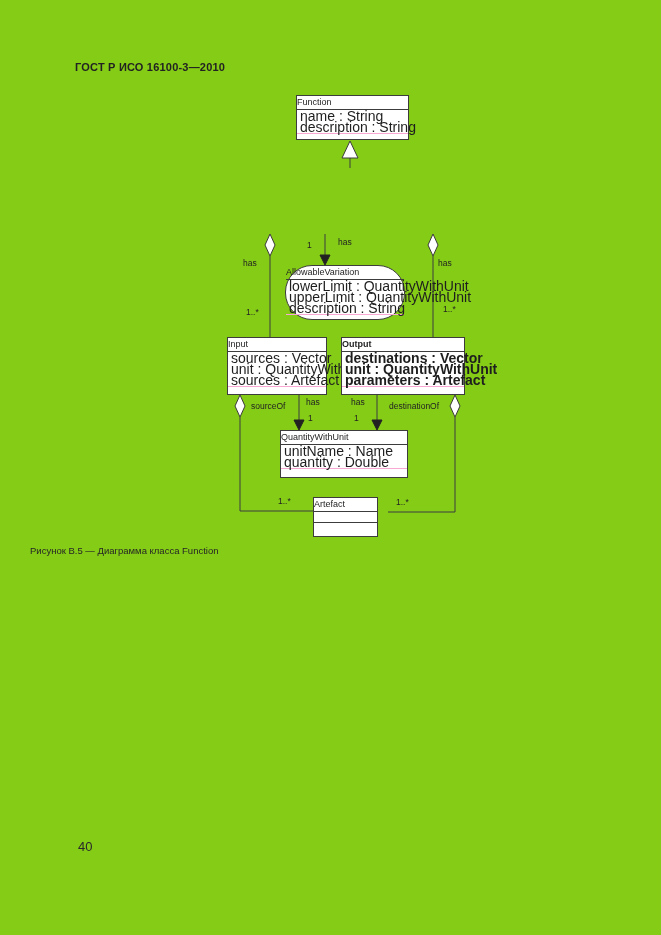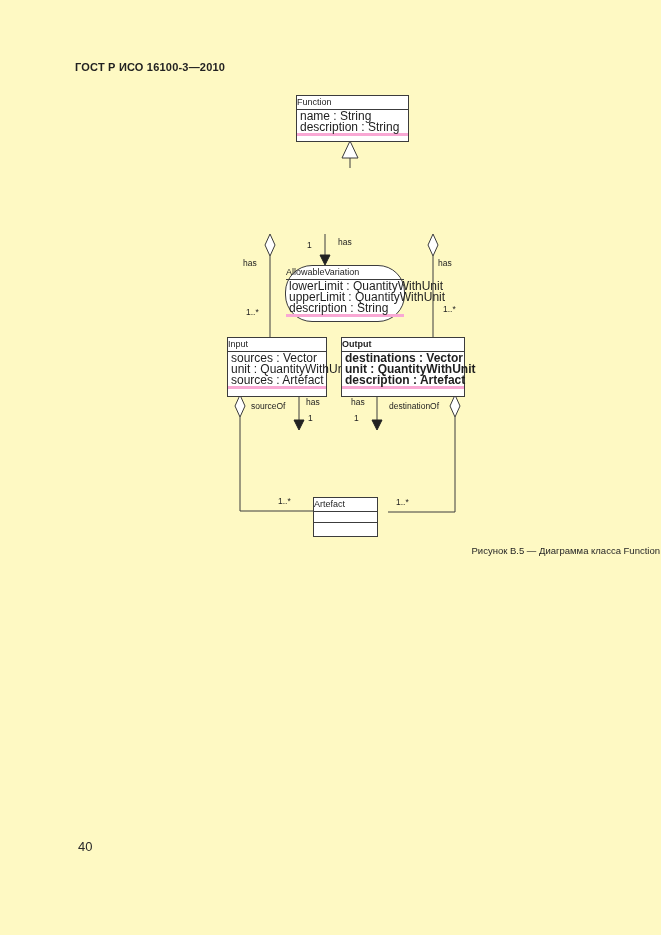--- a/index.html
+++ b/index.html
@@ -1,42 +1,42 @@
 <!DOCTYPE html>
 <html><head>
 <meta charset="utf-8">
 <style>
   html,body { margin:0; padding:0; background:#e9e9e9; }
   .page {
     position:relative; width:661px; height:935px; margin:0 auto;
-    background:#fef9c3; overflow:hidden;
+    background:#84cc16; overflow:hidden;
     font-family:"Liberation Sans", sans-serif; color:#1e1e1e;
   }
   .doc-header {
     position:absolute; left:75px; top:61px;
     font-size:11px; font-weight:bold; letter-spacing:.2px; color:#222;
   }
   .page-number { position:absolute; left:78px; top:839px; font-size:13px; color:#2a2a2a; }
   .caption {
     position:absolute; left:30px; top:545px; width:630px;
-    text-align:right; font-size:9.5px; color:#262626;
+    text-align:left; font-size:9.5px; color:#262626;
   }
 
   
   .uml-class {
     position:absolute; background:#fff;
     border:1px solid #3c3c3c; box-sizing:border-box;
   }
   .uml-title {
     height:13px; line-height:13px; 
     font-size:9px; border-bottom:1px solid #3c3c3c; white-space:nowrap; overflow:hidden;
   }
   .uml-attrs {
-    padding:1px 3px 0 3px; font-size:12px; line-height:11px;
-    border-bottom:3px solid #f9a8d4;
+    padding:1px 3px 0 3px; font-size:14px; line-height:11px;
+    border-bottom:1px solid #f9a8d4;
   }
   .uml-attr { white-space:nowrap; }
   .uml-empty { border-bottom:none; }
 
   .connectors { position:absolute; left:0; top:0; pointer-events:none; }
 
   .lbl { position:absolute; font-size:8.5px; color:#222; white-space:nowrap; }
 </style>
 </head>
 <body>
@@ -116,25 +116,33 @@
       <div class="uml-attr">sources : Artefact</div>
     </div>
     <div class="uml-empty" style="height:7px;"></div>
   </div>
 
   <div class="uml-class" style="left:341px; top:337px; width:124px;font-weight:bold;">
     <div class="uml-title">Output</div>
     <div class="uml-attrs">
       <div class="uml-attr">destinations : Vector</div>
       <div class="uml-attr">unit : QuantityWithUnit</div>
-      <div class="uml-attr">description : Artefact</div>
+      <div class="uml-attr">parameters : Artefact</div>
     </div>
     <div class="uml-empty" style="height:7px;"></div>
   </div>
 
+  <div class="uml-class" style="left:280px; top:430px; width:128px;">
+    <div class="uml-title">QuantityWithUnit</div>
+    <div class="uml-attrs">
+      <div class="uml-attr">unitName : Name</div>
+      <div class="uml-attr">quantity : Double</div>
+    </div>
+    <div class="uml-empty" style="height:8px;"></div>
+  </div>
 
   <div class="uml-class" style="left:313px; top:497px; width:65px;">
     <div class="uml-title">Artefact</div>
     <div class="uml-empty" style="height:10px; border-bottom:1px solid #3c3c3c;"></div>
     <div class="uml-empty" style="height:13px;"></div>
   </div>
 
   <span class="lbl" style="left:243px; top:258px;">has</span>
   <span class="lbl" style="left:246px; top:307px;">1..*</span>
 

